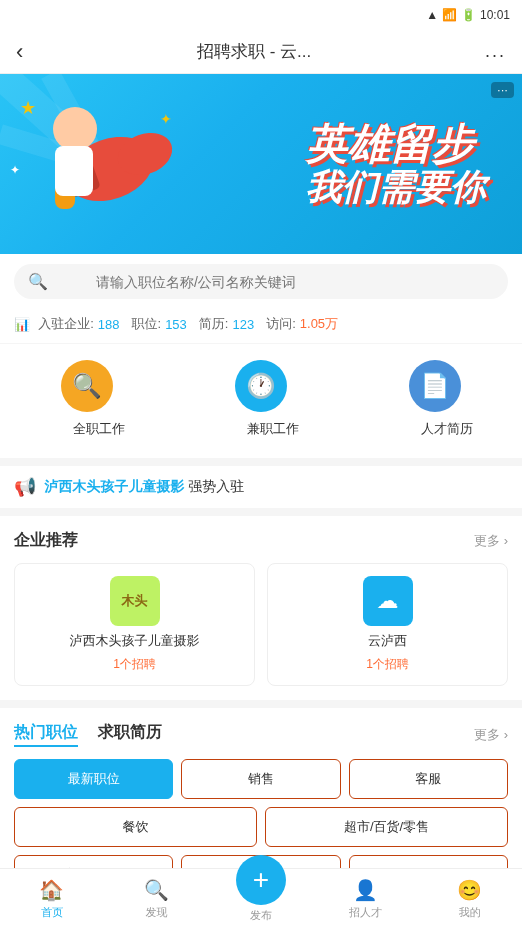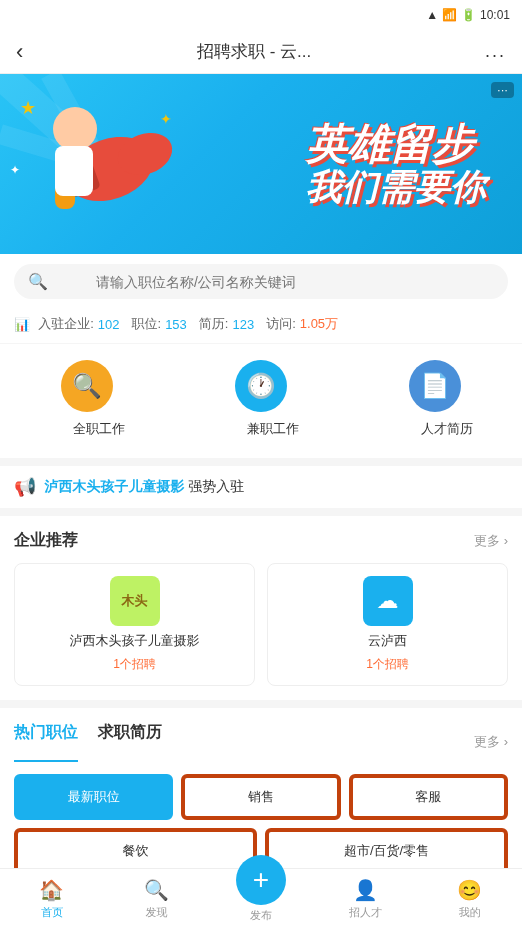--- a/index.html
+++ b/index.html
@@ -232,21 +232,21 @@
     }
     .jobs-header {
       display: flex;
       align-items: center;
       padding: 14px 14px 0;
     }
     .jobs-tab {
       font-size: 16px;
       font-weight: 600;
       color: #333;
-      padding-bottom: 19px;
+      padding-bottom: 4px;
       margin-right: 20px;
       cursor: pointer;
       position: relative;
     }
     .jobs-tab.active { color: #1ab0ee; }
     .jobs-tab.active::after {
       content: '';
       position: absolute;
       bottom: 0;
       left: 0;
@@ -262,21 +262,21 @@
     }
     .job-cat-row {
       display: flex;
       gap: 8px;
       margin-bottom: 8px;
     }
     .job-cat-btn {
       flex: 1;
       text-align: center;
       padding: 10px 4px;
-      border: 4px solid #c2410c;
+      border: 1px solid #c2410c;
       border-radius: 6px;
       font-size: 13px;
       color: #333;
       background: #fff;
       cursor: pointer;
     }
     .job-cat-btn.active {
       background: #1ab0ee;
       color: #fff;
       border-color: #1ab0ee;
@@ -415,21 +415,21 @@
 <div class="search-bar">
   <div class="search-input-wrap">
     <span class="search-icon-circle">🔍</span>
     <input type="text" placeholder="请输入职位名称/公司名称关键词" style="">
   </div>
 </div>
 
 <div class="stats-bar">
   <span class="stats-icon">📊</span>
   <span class="stat-label">入驻企业:</span>
-  <span class="stat-value">102</span>
+  <span class="stat-value">188</span>
   <span class="stats-sep"> </span>
   <span class="stat-label">职位:</span>
   <span class="stat-value">153</span>
   <span class="stats-sep"> </span>
   <span class="stat-label">简历:</span>
   <span class="stat-value">123</span>
   <span class="stats-sep"> </span>
   <span class="stat-label">访问:</span>
   <span class="stat-value-red">1.05万</span>
 </div>

